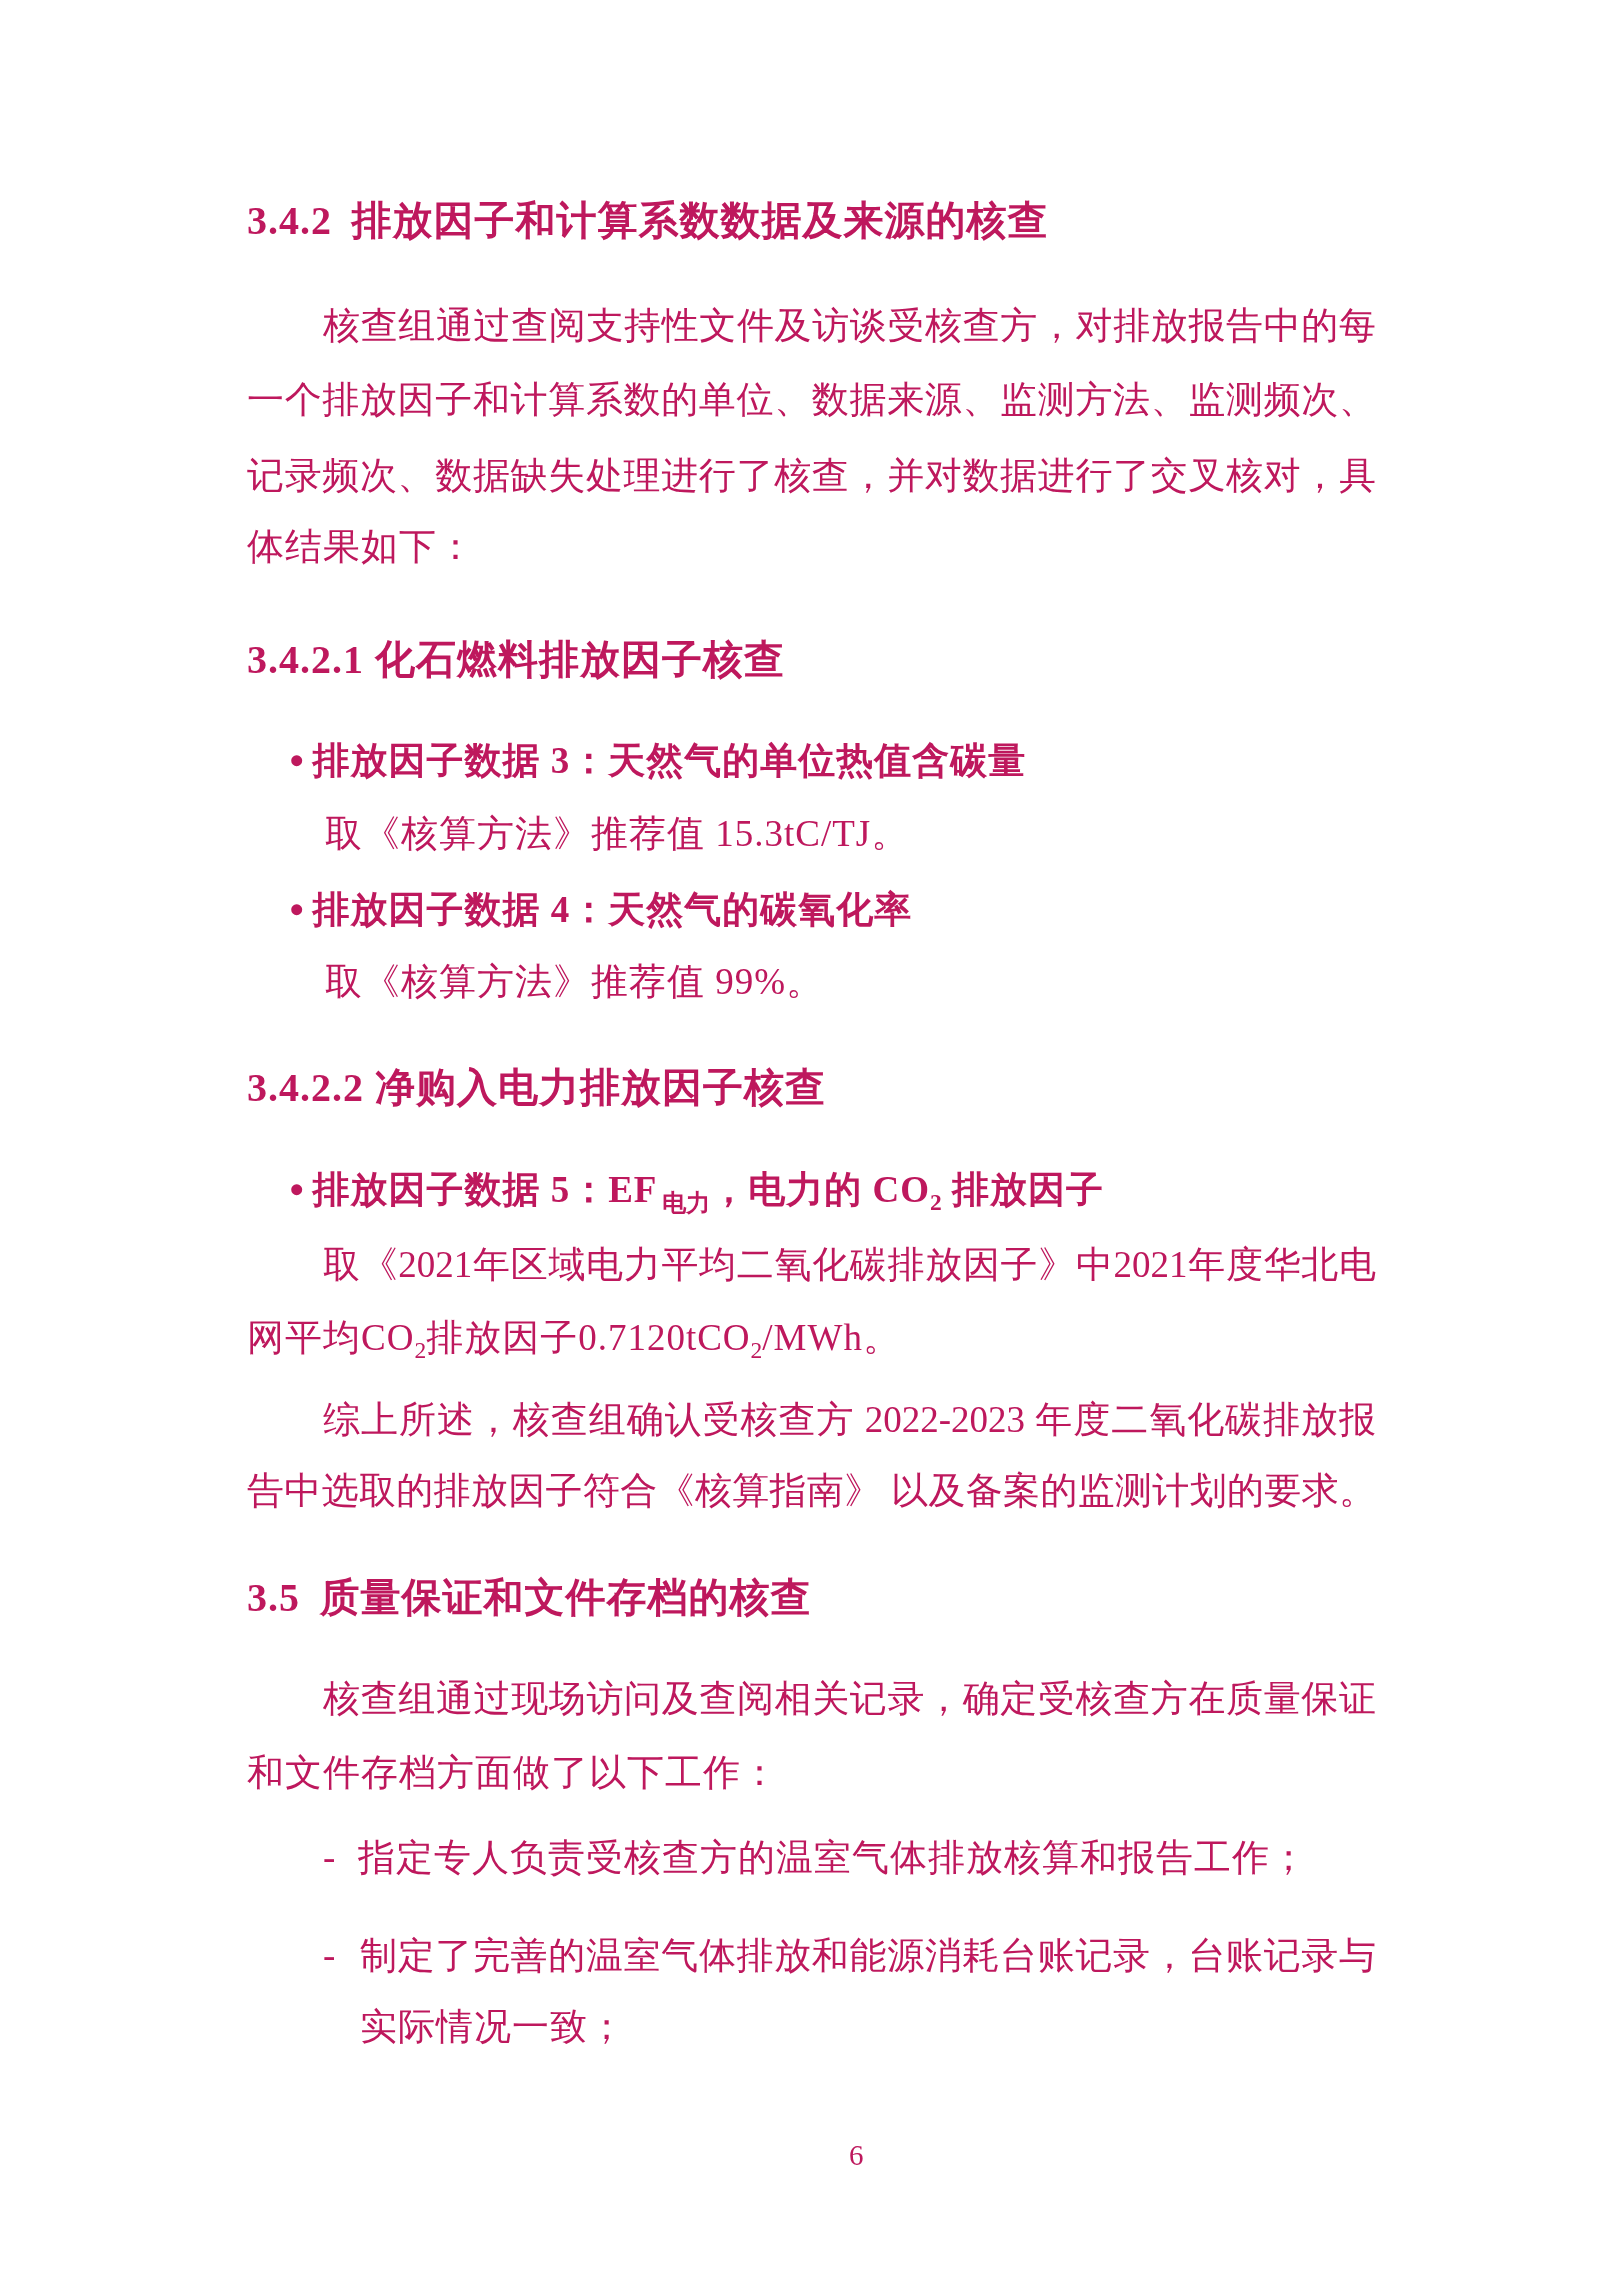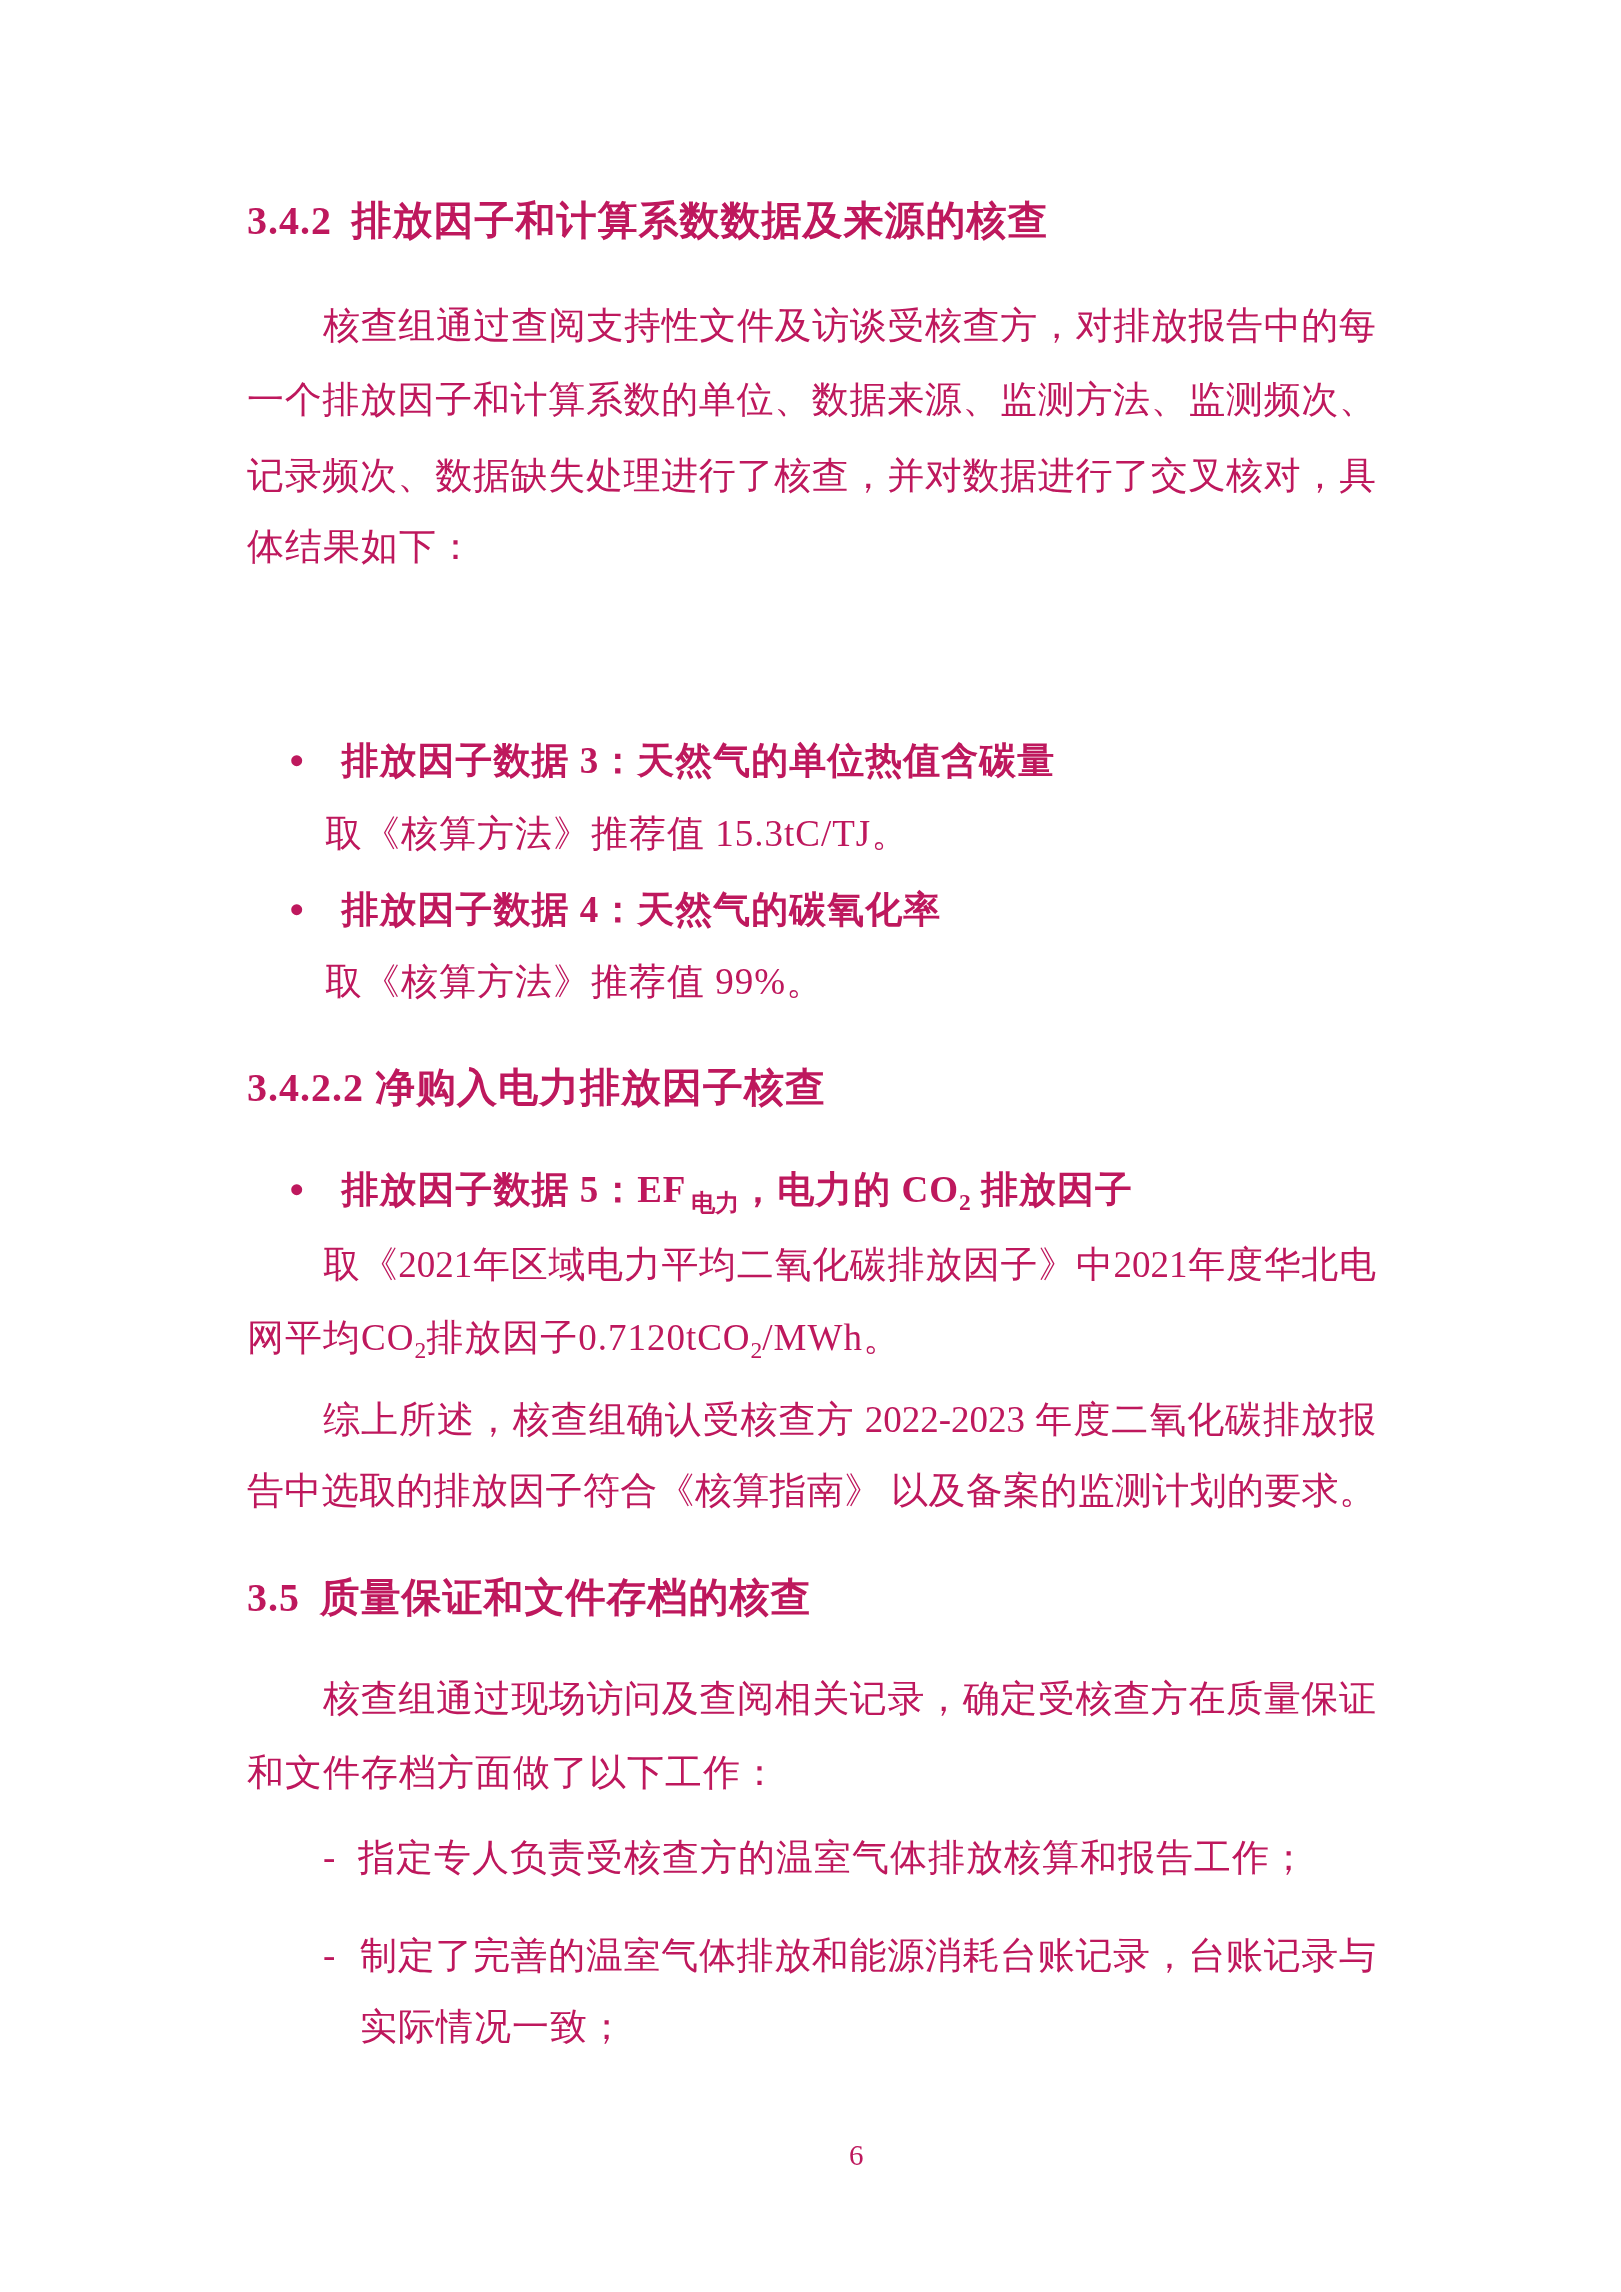--- a/index.html
+++ b/index.html
@@ -19,21 +19,21 @@
     line-height:49px;
     letter-spacing:1px;
     white-space:nowrap;
   }
   .j{white-space:normal;text-align:justify;text-align-last:justify;letter-spacing:0;}
   .ind{text-indent:76px;}
   .h{font-weight:bold;font-size:40px;letter-spacing:1px;}
   .h .htitle{margin-left:19.6px;}
   .bl{left:289px;font-weight:bold;width:1176px;}
   .bg{font-size:25.5px;vertical-align:4.9px;letter-spacing:0;}
-  .bt{margin-left:37px;}
+  .bt{margin-left:8px;}
   .subind{left:325px;}
   .dashline{left:323px;width:1098px;}
   .dashline .dt{margin-left:21.6px;}
   .dglyph{left:323px;width:39px;}
   .dtext{left:360px;width:1016px;}
   sub.cn{font-size:24px;letter-spacing:0;vertical-align:-8.8px;margin-left:4.9px;}
   sub.num{font-size:23.5px;letter-spacing:0;vertical-align:-7.8px;}
   .pagenum{position:absolute;left:849px;top:2139px;font-size:29px;}
 </style>
 </head>
@@ -43,20 +43,21 @@
 
   <div class="line h" style="top:196px">
     <span>3.4.2</span><span class="htitle">排放因子和计算系数数据及来源的核查</span>
   </div>
 
   <div class="line j ind" style="top:301px">核查组通过查阅支持性文件及访谈受核查方，对排放报告中的每</div>
   <div class="line j" style="top:375px">一个排放因子和计算系数的单位、数据来源、监测方法、监测频次、</div>
   <div class="line j" style="top:451px">记录频次、数据缺失处理进行了核查，并对数据进行了交叉核对，具</div>
   <div class="line" style="top:522px">体结果如下：</div>
 
+  <div class="line h" style="top:635px">3.4.2.1 化石燃料排放因子核查</div>
 
   <div class="line bl" style="top:735px">
     <span class="bg">●</span><span class="bt">排放因子数据 3：天然气的单位热值含碳量</span>
   </div>
   <div class="line subind" style="top:809px">取《核算方法》推荐值 15.3tC/TJ。</div>
 
   <div class="line bl" style="top:884px">
     <span class="bg">●</span><span class="bt">排放因子数据 4：天然气的碳氧化率</span>
   </div>
   <div class="line subind" style="top:957px">取《核算方法》推荐值 99%。</div>

